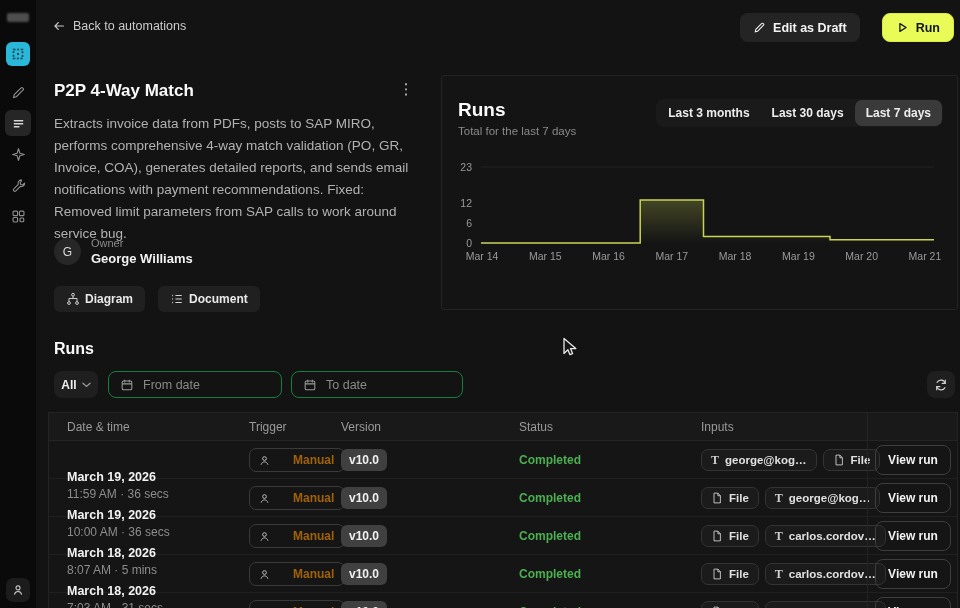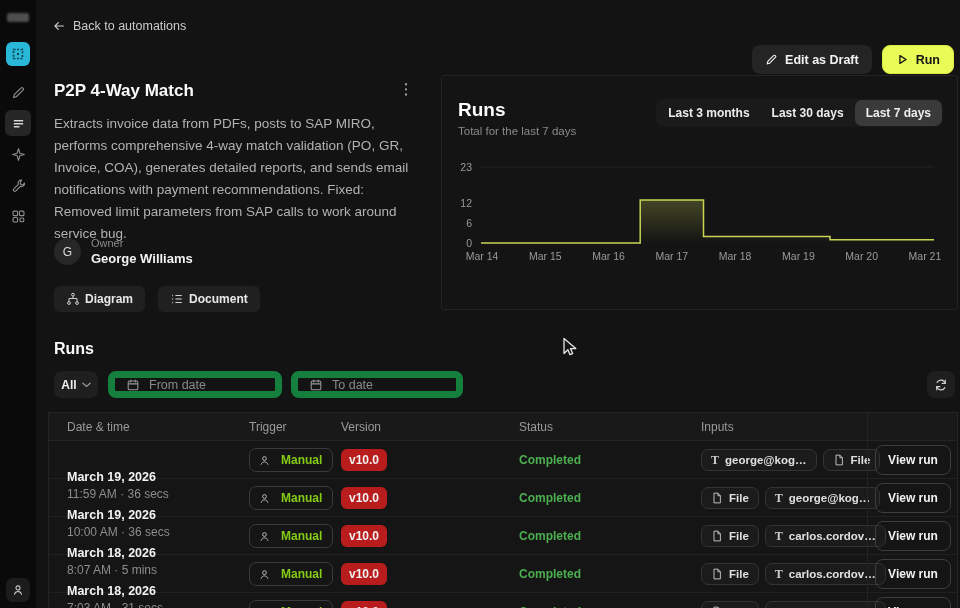--- a/index.html
+++ b/index.html
@@ -12,21 +12,21 @@
   .logo-mark { margin:13px auto 20px; width:22px; height:9px; background:#4e4e4e; border-radius:2px; filter:blur(1.3px); }
   .nav { display:flex; flex-direction:column; align-items:center; gap:5px; }
   .nav-item { width:26px; height:26px; border-radius:6px; display:flex; align-items:center; justify-content:center; cursor:pointer; }
   .nav-item.active-app { background:#2ab8d9; width:24px; height:24px; margin-bottom:8px; }
   .nav-item.selected { background:#262626; }
   .sidebar-footer { position:absolute; left:6px; bottom:6px; width:24px; height:24px; background:#1c1c1c; border-radius:7px; display:flex; align-items:center; justify-content:center; }
 
   
   .topbar { position:absolute; left:36px; top:0; right:0; height:55px; }
   .back-link { position:absolute; left:16px; top:19px; display:flex; align-items:center; gap:7px; font-size:12.5px; color:#cbcbcb; cursor:pointer; }
-  .topbar-actions { position:absolute; right:6px; top:13px; display:flex; gap:10px;margin-top:32px; }
+  .topbar-actions { position:absolute; right:6px; top:13px; display:flex; gap:22px; }
   .btn { border:none; border-radius:8px; height:29px; padding:0 13px; font-family:inherit; font-size:12.5px; font-weight:700; display:flex; align-items:center; gap:7px; cursor:pointer; }
   .btn-dark { background:#242424; color:#f2f2f2; }
   .btn-run { background:#e9fb57; color:#141414; border:1px solid #d9ec3f; }
 
   
   .content { position:absolute; left:36px; top:55px; right:0; bottom:0; }
   .page-title { position:absolute; left:18px; top:26px; font-size:17px; font-weight:700; color:#fafafa; }
   .kebab { position:absolute; left:362px; top:25px; font-size:15px; color:#c8c8c8; width:16px; text-align:center; cursor:pointer; letter-spacing:0; }
   .description { position:absolute; left:18px; top:58px; width:366px; font-size:13.5px; line-height:22px; color:#b2b2b2; }
   .owner-row { position:absolute; left:18px; top:182px; display:flex; align-items:center; gap:10px; }
@@ -42,40 +42,40 @@
   .rc-sub { position:absolute; left:16px; top:49px; font-size:11.5px; color:#8a8a8a; }
   .range-tabs { position:absolute; right:14px; top:23px; display:flex; background:#1a1a1a; border-radius:8px; padding:1px; }
   .range-tab { border:none; background:transparent; color:#ededed; font-family:inherit; font-size:12px; font-weight:700; padding:6px 11px; border-radius:7px; cursor:pointer; }
   .range-tab.selected { background:#3a3a3a; }
   .chart-svg { position:absolute; left:0; top:0; pointer-events:none; }
 
   
   .runs-heading { position:absolute; left:18px; top:285px; font-size:16px; font-weight:700; color:#fafafa; }
   .filters { position:absolute; left:18px; top:316px; right:5px; height:27px; }
   .filter-select { position:absolute; left:0; width:44px; height:27px; background:#1f1f1f; border-radius:8px; display:flex; align-items:center; justify-content:center; gap:5px; font-size:12px; font-weight:700; color:#f0f0f0; cursor:pointer; }
-  .date-input { position:absolute; height:27px; border:7px solid #15803d; border-radius:8px; display:flex; align-items:center; gap:9px; padding:0 11px; font-size:12.5px; color:#8a8a8a; cursor:text; background:transparent; }
+  .date-input { position:absolute; height:27px; border:1px solid #15803d; border-radius:8px; display:flex; align-items:center; gap:9px; padding:0 11px; font-size:12.5px; color:#8a8a8a; cursor:text; background:transparent; }
   .date-from { left:54px; width:174px; }
   .date-to { left:237px; width:172px; }
   .refresh-btn { position:absolute; right:0; width:28px; height:27px; background:#1f1f1f; border:none; border-radius:8px; display:flex; align-items:center; justify-content:center; cursor:pointer; }
 
   .runs-table { position:absolute; left:12px; top:357px; width:910px; height:273px; border:1px solid #242424; background:#151515; }
   .thead { position:relative; height:28px; background:#191919; border-bottom:1px solid #242424; font-size:12px; color:#9a9a9a; }
   .thead span { position:absolute; top:7px; }
   .col-divider { position:absolute; left:818px; top:0; bottom:0; width:0; border-left:1px solid #232323; }
   .trow { position:relative; height:38px; border-bottom:1px solid #202020; }
   .c-date { position:absolute; left:18px; top:5px;margin-top:24px; }
   .run-date { font-size:12.5px; font-weight:700; color:#f2f2f2; }
   .run-time { font-size:12px; color:#8d8d8d; margin-top:3px; }
   .c-trigger { position:absolute; left:200px; top:0; height:38px; display:flex; align-items:center; }
   .c-version { position:absolute; left:292px; top:0; height:38px; display:flex; align-items:center; }
   .c-status  { position:absolute; left:470px; top:0; height:38px; display:flex; align-items:center; }
   .c-inputs  { position:absolute; left:652px; top:0; height:38px; display:flex; align-items:center; gap:6px; }
   .c-action  { position:absolute; left:818px; top:0; width:92px; height:38px; display:flex; align-items:center; justify-content:center; }
-  .badge-manual { border:1px solid #3a3a3a; border-radius:7px; padding:4px 10px 4px 8px; font-size:12px; font-weight:700; color:#84cc16; display:inline-flex; align-items:center; gap:10px; background:transparent; }
-  .badge-version { background:#b91c1c; border-radius:6px; padding:4px 8px; font-size:12px; font-weight:700; color:#f0f0f0; }
+  .badge-manual { border:1px solid #3a3a3a; border-radius:7px; padding:4px 10px 4px 8px; font-size:12px; font-weight:700; color:#a16207; display:inline-flex; align-items:center; gap:22px; background:transparent; }
+  .badge-version { background:#404040; border-radius:6px; padding:4px 8px; font-size:12px; font-weight:700; color:#f0f0f0; }
   .status-completed { font-size:12px; font-weight:600; color:#4caf50; }
   .chip-input { border:1px solid #333333; background:#1b1b1b; border-radius:7px; padding:4px 9px; font-size:11.5px; font-weight:600; color:#e0e0e0; display:inline-flex; align-items:center; gap:6px; cursor:pointer; }
   .t-glyph { font-family:"Liberation Serif",serif; font-size:12px; line-height:10px; color:#cfcfcf; }
   .btn-view { border:1px solid #3e3e3e; background:transparent; color:#f2f2f2; border-radius:8px; padding:7px 12px; font-family:inherit; font-size:12px; font-weight:700; cursor:pointer; }
 
   .cursor { position:absolute; left:562px; top:337px; z-index:50; pointer-events:none; }
 </style>
 </head>
 <body>
 

